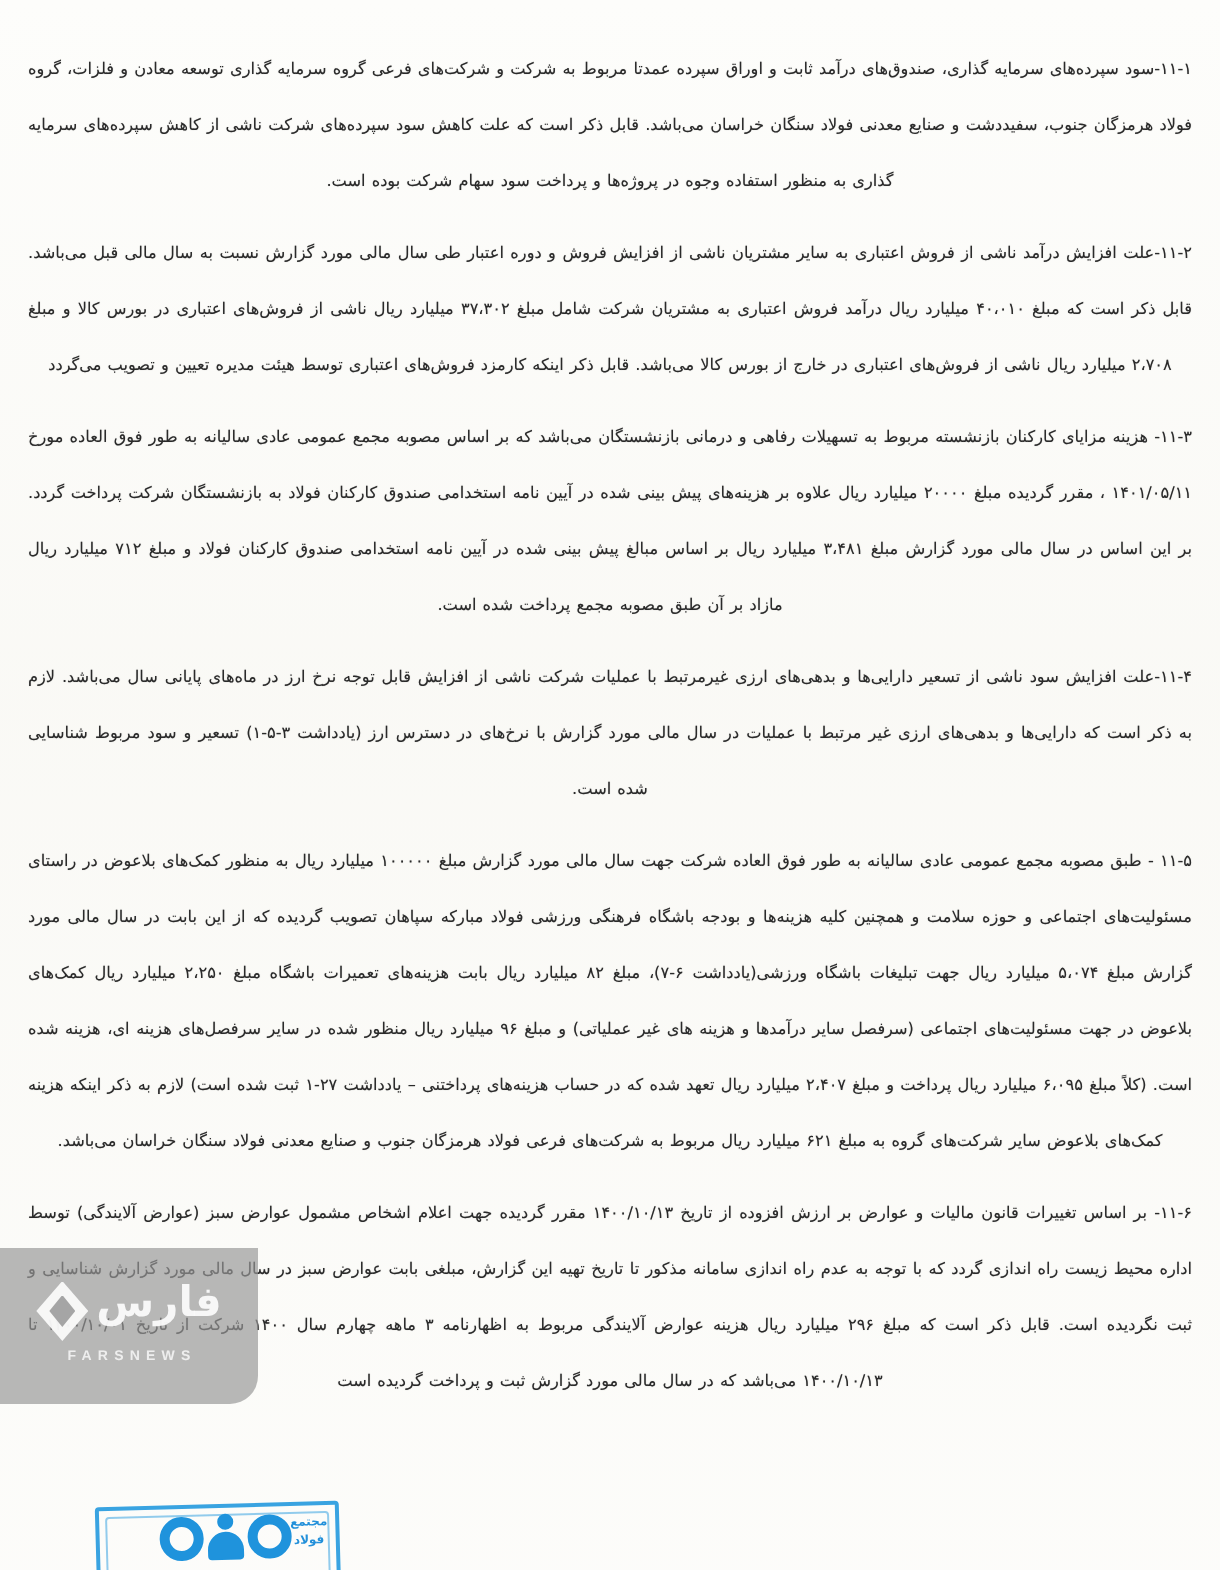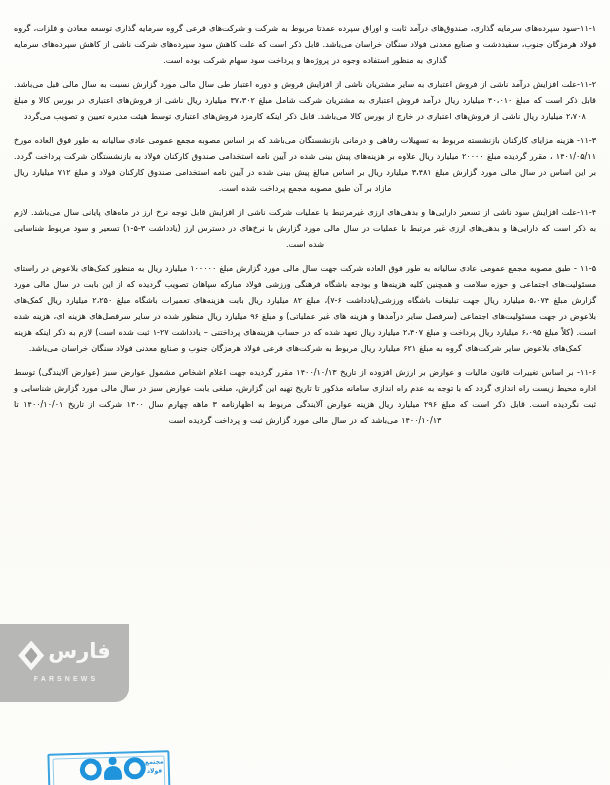--- a/index.html
+++ b/index.html
@@ -36,21 +36,21 @@
     box-sizing: border-box;
     width: 610px;
   }
 
   .para {
     direction: rtl;
     text-align: justify;
     text-align-last: center;
     color: #2a2a2a;
     font-size: 8.1px;
-    line-height: 16px;
+    line-height: 28px;
     letter-spacing: 0.01em;
     margin: 0 0 8px 0;
     word-spacing: 0.06em;
     
     text-shadow: 0 0 0.45px rgba(60,60,60,0.45);
     -webkit-font-smoothing: antialiased;
   }
 
   .para.p1 { margin-top: 6px; }
 

